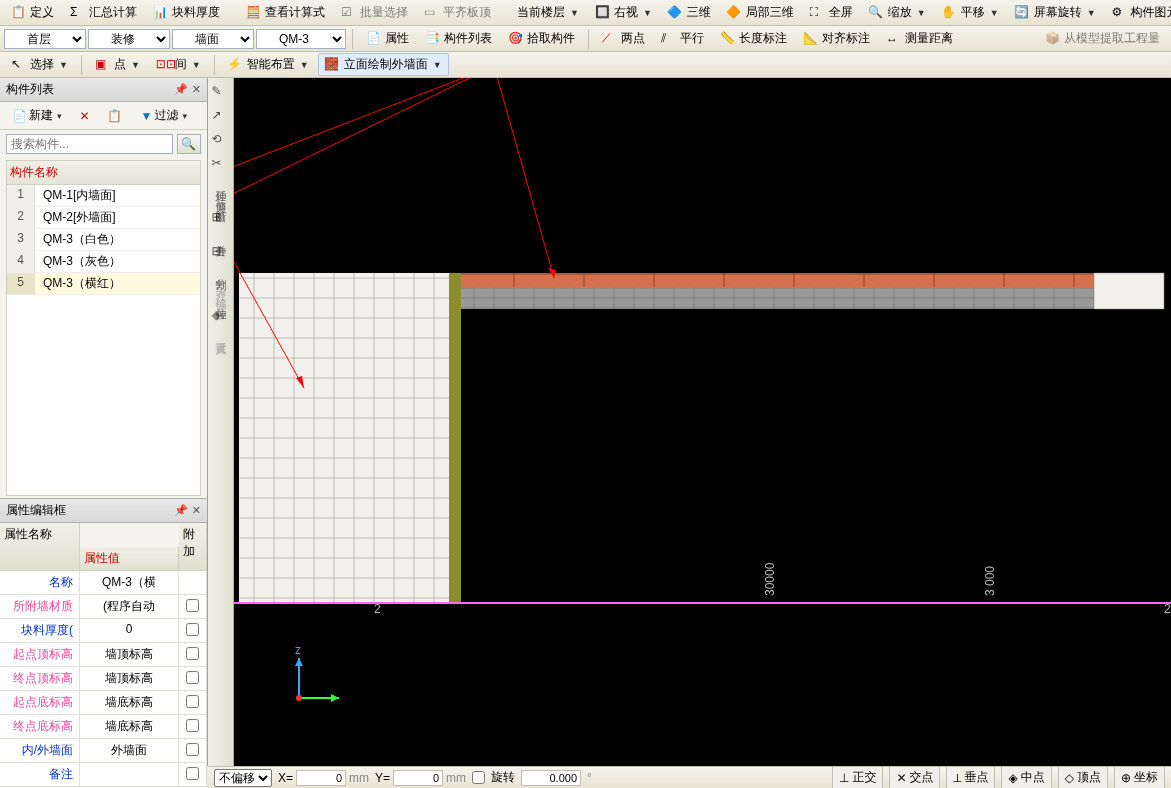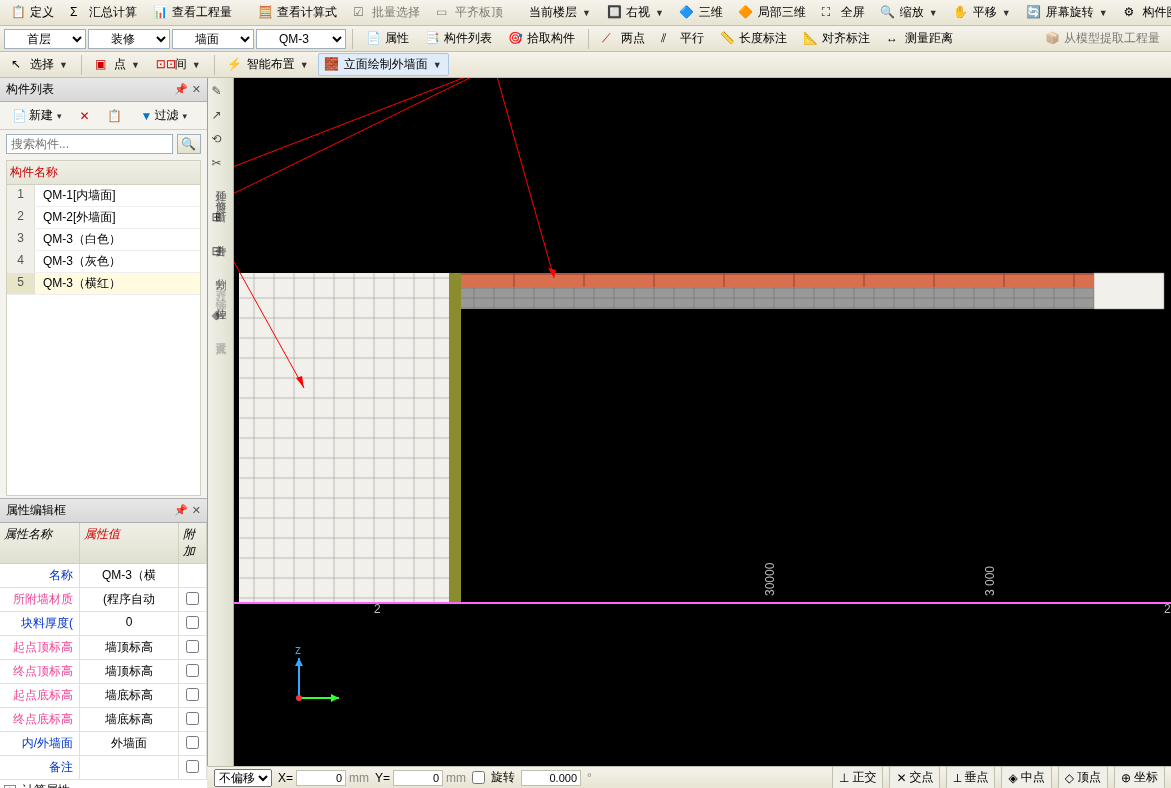--- a/index.html
+++ b/index.html
@@ -31,22 +31,22 @@
 .comp-row { display: flex; border-bottom: 1px solid #eee; }
 .comp-row .idx { width: 28px; text-align: center; padding: 2px; background: #f0f0e8; border-right: 1px solid #e0e0d8; color: #555; }
 .comp-row .name { flex: 1; padding: 2px 8px; }
 .comp-row.selected { background: #fffae0; }
 .comp-row.selected .idx { background: #e8e4c8; }
 .comp-filler { height: 200px; }
 
 
 .prop-panel { border-top: 1px solid #b0b0b0; display: flex; flex-direction: column; flex: 1; }
 .prop-table { display: grid; grid-template-columns: 80px 1fr 28px; font-size: 12px; }
-.prop-table .hcell { background: linear-gradient(#f0f0e8, #e0e0d0); padding: 3px 4px; border-right: 1px solid #d0d0c0; border-bottom: 1px solid #d0d0c0; font-style: italic; }
-.prop-table .hcell.red { color: #c00; }
+.prop-table .hcell { background: linear-gradient(#f0f0e8, #e0e0d0); padding: 3px 4px; border-right: 1px solid #d0d0c0; border-bottom: 1px solid #d0d0c0; }
+.prop-table .hcell.red { color: #c00; margin-top: 24px; }
 .prop-table .pcell { padding: 3px 6px; border-right: 1px solid #e0e0d8; border-bottom: 1px solid #e0e0d8; background: #fff; text-align: center; }
 .prop-table .pcell.label { text-align: right; color: #0033cc; }
 .prop-table .pcell.label.black { color: #ec4899; }
 .prop-table .pcell.check { text-align: center; }
 .prop-table .pcell.check input { vertical-align: middle; }
 .prop-table .expand-row { grid-column: 1 / span 3; display: flex; align-items: center; padding: 2px 4px; border-bottom: 1px solid #e0e0d8; background: #fff; }
 .prop-table .expand-row .plus { width: 12px; height: 12px; border: 1px solid #888; text-align: center; line-height: 10px; font-size: 10px; margin-right: 6px; cursor: pointer; }
 
 
 .center-wrap { flex: 1; display: flex; background: #ece9d8; }
@@ -74,21 +74,21 @@
   <span class="btn">
       <span class="icon16">📋</span>
       <span>定义</span>
     </span>
   <span class="btn">
       <span class="icon16">Σ</span>
       <span>汇总计算</span>
     </span>
   <span class="btn">
       <span class="icon16">📊</span>
-      <span>查看工程量</span>
+      <span>块料厚度</span>
     </span>
   <span class="sep"></span>
   <span class="btn">
       <span class="icon16">🧮</span>
       <span>查看计算式</span>
     </span>
   <span class="btn" style="opacity:0.5">
       <span class="icon16">☑</span>
       <span>批量选择</span>
     </span>

